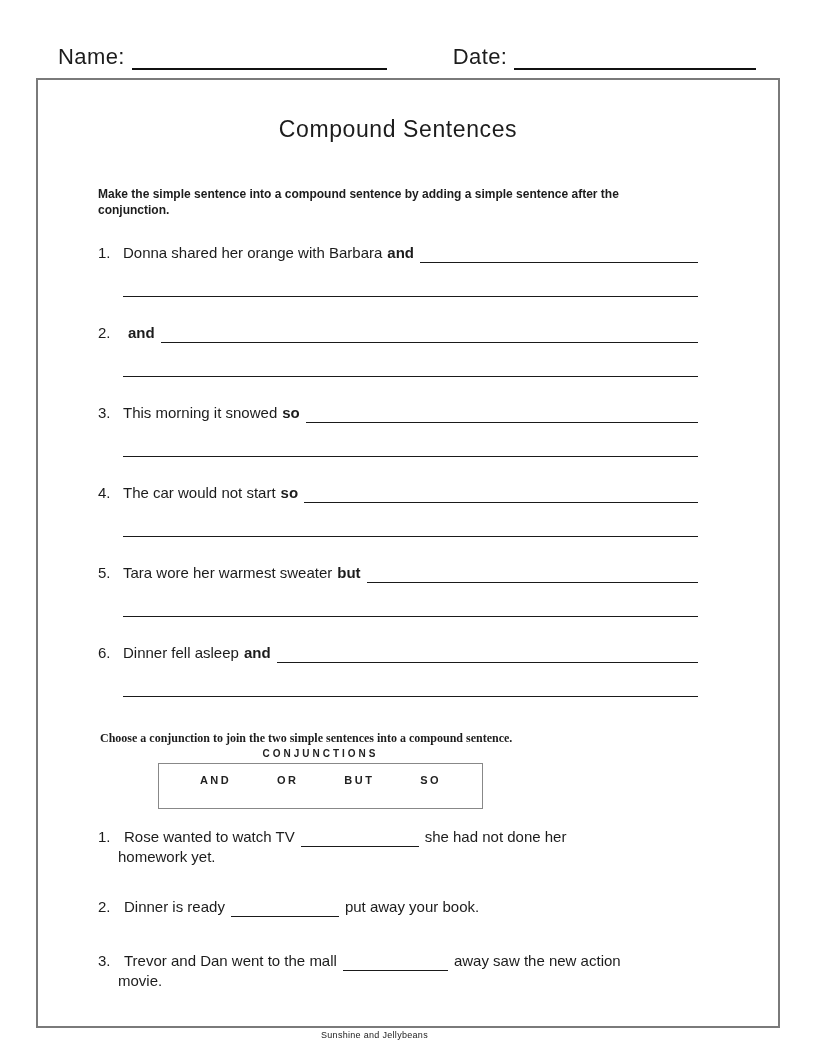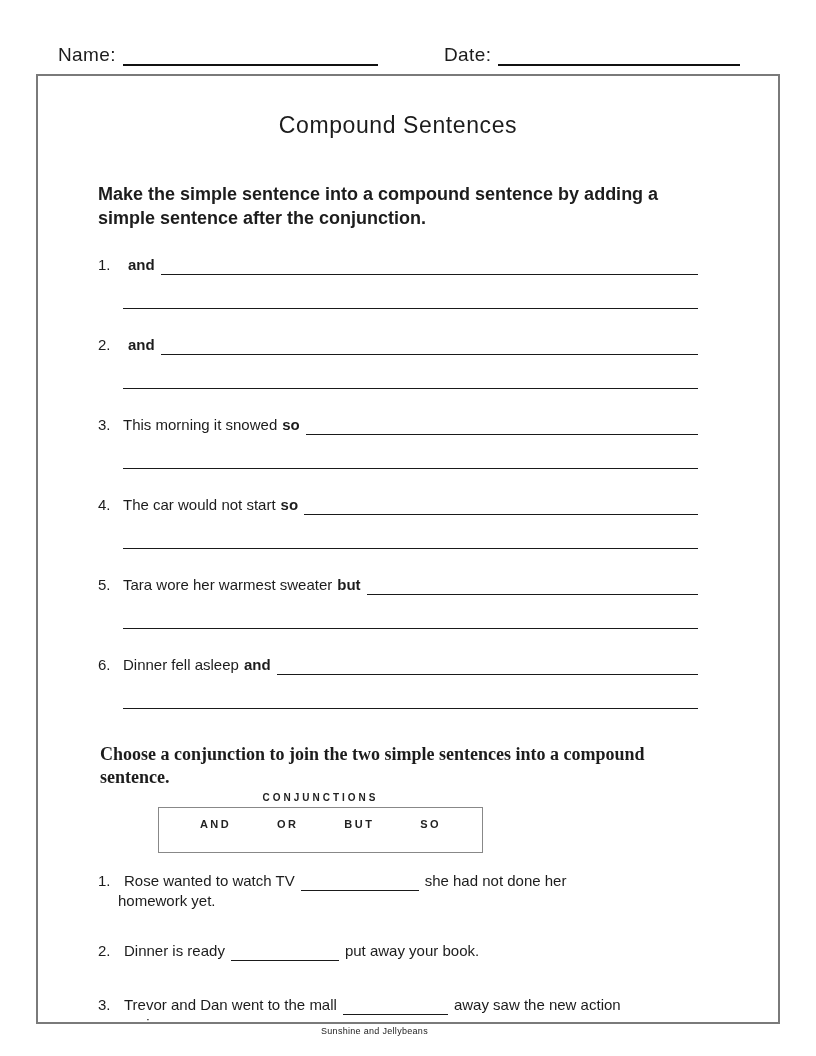--- a/index.html
+++ b/index.html
@@ -7,21 +7,21 @@
   body {
     font-family: "Liberation Sans", sans-serif;
     color: #1c1c1c;
     overflow: hidden;
   }
   
   .header {
     display: flex;
     align-items: flex-end;
     padding: 44px 0 0 58px;
-    font-size: 19px;
+    font-size: 22px;
     letter-spacing: 0.4px;
   }
   .hdr-label { white-space: nowrap; }
   .hdr-line {
     display: inline-block;
     border-bottom: 2px solid #111;
     height: 1.1em;
     margin-left: 7px;
   }
   .name-line { width: 255px; margin-right: 66px; }
@@ -35,21 +35,21 @@
     overflow: hidden;
   }
   .title {
     text-align: center;
     font-size: 23px;
     font-weight: 400;
     letter-spacing: 0.6px;
   }
   .instruction {
     font-weight: 700;
-    font-size: 18px;
+    font-size: 12px;
     line-height: 1.32;
     max-width: 590px;
   }
   .instr-1 { margin-top: 44px; }
   .instr-2 { margin-top: 34px; margin-left: 2px; font-family: Liberation Serif, serif; }
   
   .q-list { margin-top: 24px; }
   .q-item { margin-top: 26px; }
   .q-item:first-child { margin-top: 0; }
   .q-row {
@@ -136,20 +136,21 @@
 <div class="sheet">
   <div class="title">Compound Sentences</div>
 
   <div class="instruction instr-1">Make the simple sentence into a compound sentence by adding a simple sentence after the conjunction.</div>
 
   <div class="q-list">
 
     <div class="q-item">
       <div class="q-row">
         <span class="q-num">1.</span>
+        <span class="q-text">Donna shared her orange with Barbara</span>
         <span class="q-conj">and</span>
         <span class="q-blank"></span>
       </div>
       <div class="q-answer"></div>
     </div>
 
     <div class="q-item">
       <div class="q-row">
         <span class="q-num">2.</span>
         <span class="q-conj">and</span>

